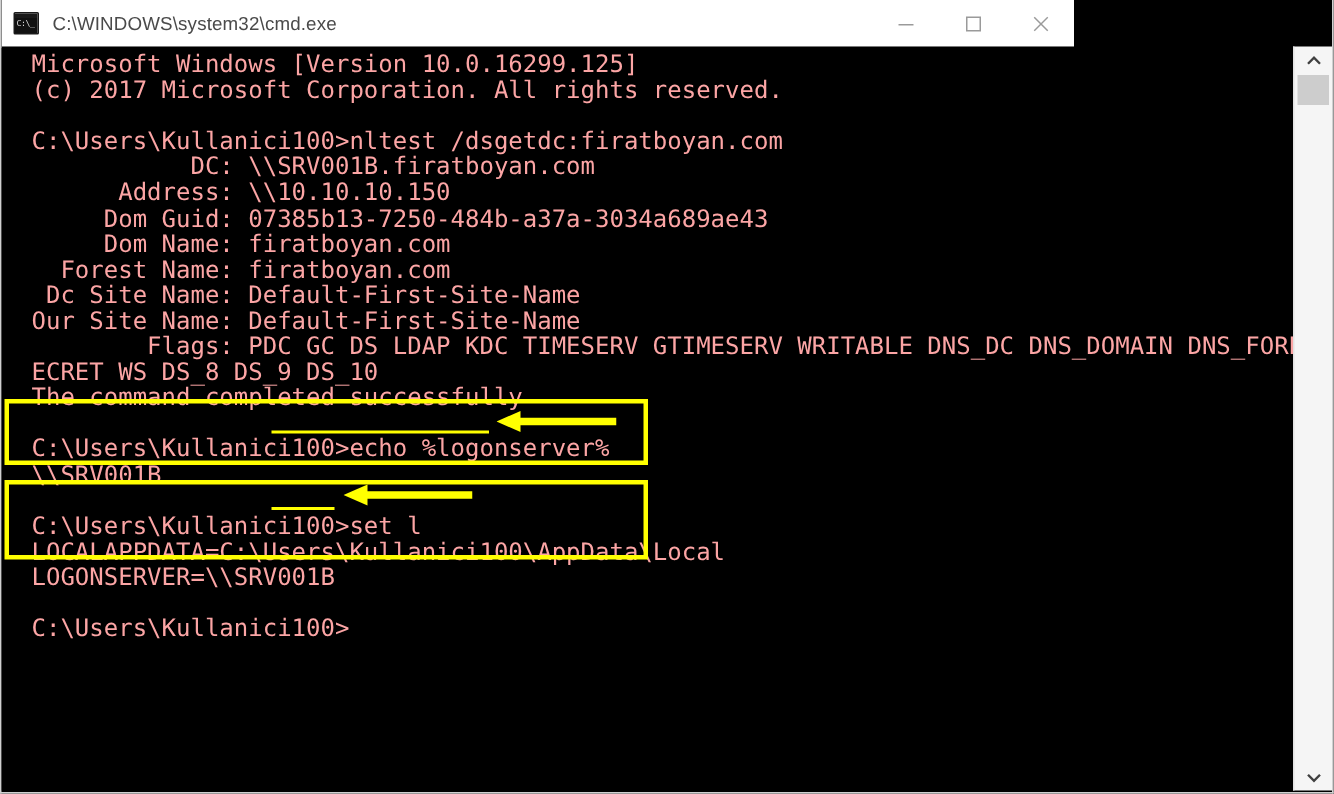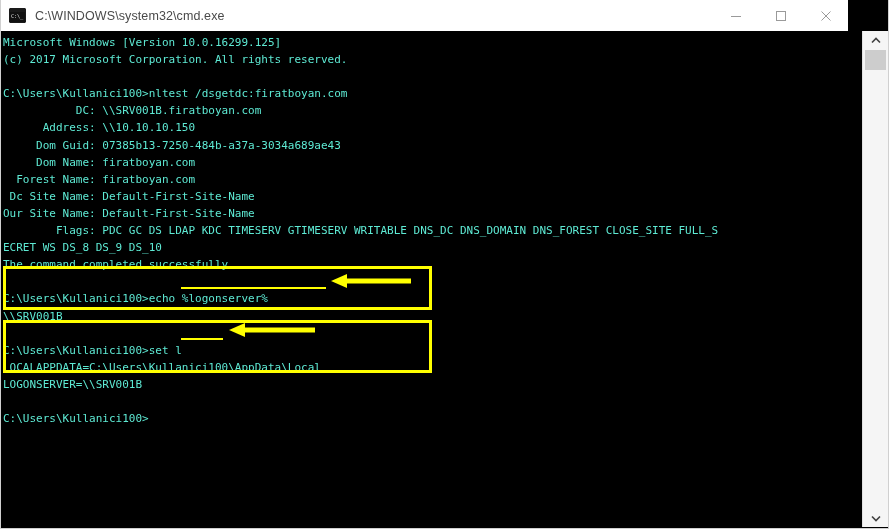--- a/index.html
+++ b/index.html
@@ -22,21 +22,21 @@
     background: #000000;
     border: 1px solid #d0d0d0;
     border-top: none;
     overflow: hidden;
   }
 
   
   #titlebar {
     position: absolute;
     left: 0; top: 0;
-    width: 847px;
+    width: 715px;
     height: 31px;
     background: #ffffff;
     border-bottom: 1px solid #e8e8e8;
     display: flex;
     align-items: center;
   }
   #app-icon {
     width: 17px;
     height: 15px;
     margin-left: 8px;
@@ -92,26 +92,26 @@
   #console {
     position: absolute;
     left: 0;
     top: 31px;
     width: 889px;
     height: 496px;
     background: #000000;
   }
   #console-text {
     position: absolute;
-    left: 2px;
+    left: 20px;
     top: 3px;
     width: 860px;
-    color: #5eead4;
+    color: #fca5a5;
     font-family: "DejaVu Sans Mono", monospace;
-    font-size: 11px;
+    font-size: 16px;
     line-height: 17.1px;
     white-space: pre;
     letter-spacing: 0px;
   }
   .line { height: 17.1px; }
 
   
   #scrollbar {
     position: absolute;
     right: 0;

